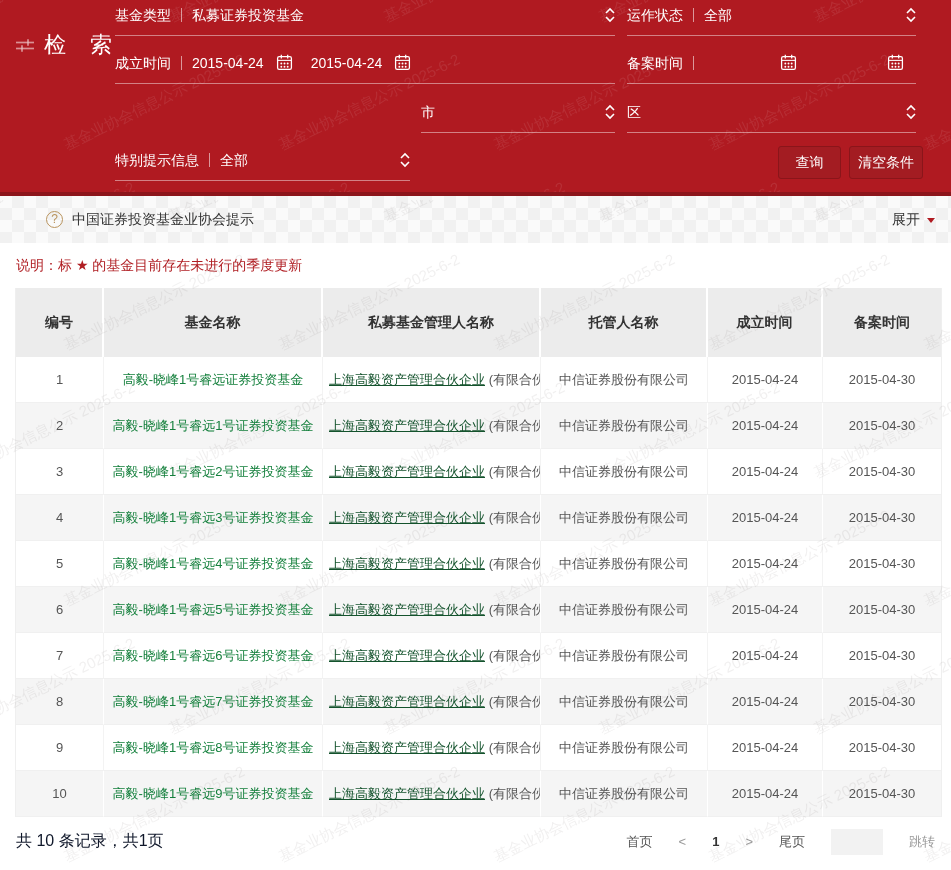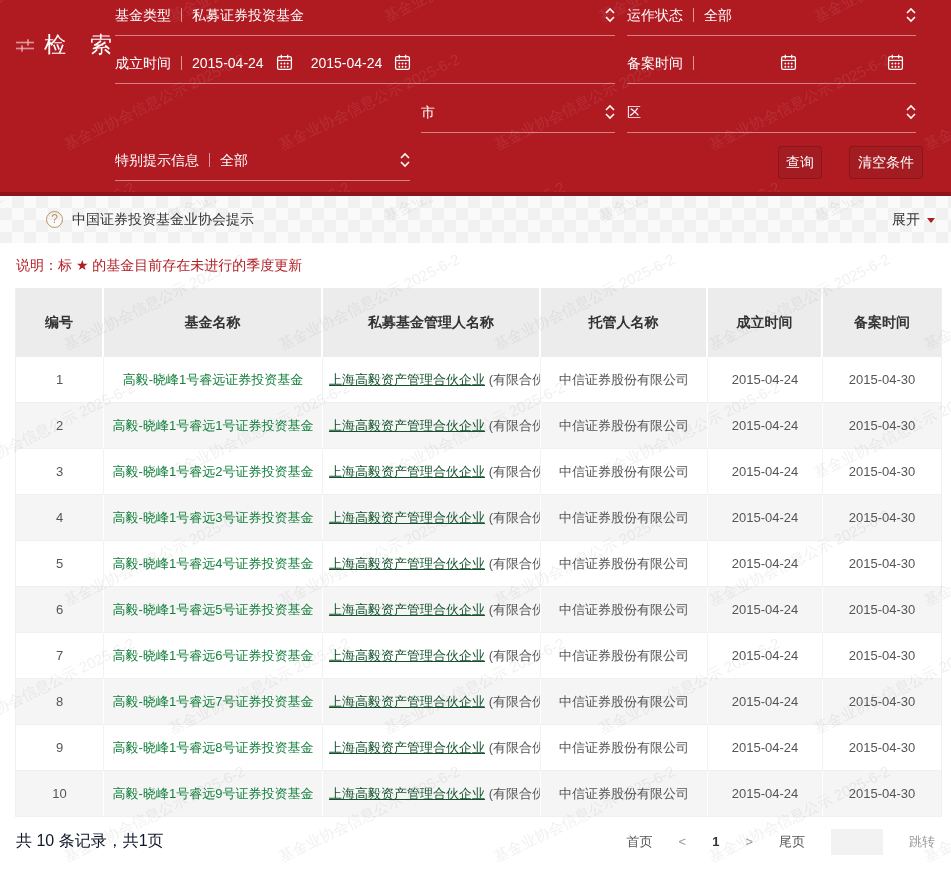--- a/index.html
+++ b/index.html
@@ -16,21 +16,21 @@
   .flabel { color:#fff; font-size:14px; white-space:nowrap; line-height:18px; }
   .fdiv { width:1px; height:14px; background:rgba(255,255,255,.55); margin:2px 10px 0 10px; flex:0 0 auto; }
   .fvalue { color:#fff; font-size:14px; white-space:nowrap; line-height:18px; }
   .spacer { flex:1; }
   .chev { margin-left:8px; margin-top:1px; display:inline-flex; flex:0 0 auto; }
   .cal { display:inline-flex; margin-top:0; flex:0 0 auto; }
   .ml12 { margin-left:12px; } .ml18 { margin-left:18px; }
   .ml76 { margin-left:76px; } .ml90 { margin-left:90px; }
 
   .btn { position:absolute; height:33px; background:#a31c22; border:1px solid #8a151a; border-radius:3px; color:#fff; font-size:14px; text-align:center; line-height:31px; cursor:pointer; z-index:3; font-family:inherit; }
-  .btn-query { left:778px; top:146px; width:44px; }
+  .btn-query { left:778px; top:146px; width:63px; }
   .btn-clear { left:849px; top:146px; width:74px; }
 
   
   .notice-bar { position:relative; width:951px; height:47px; display:flex; align-items:center; padding:0 16px;
     background-color:#fafafa;
     background-image:linear-gradient(45deg,#f1f1f1 25%,transparent 25%,transparent 75%,#f1f1f1 75%),
                      linear-gradient(45deg,#f1f1f1 25%,transparent 25%,transparent 75%,#f1f1f1 75%);
     background-size:24px 24px; background-position:0 0,12px 12px; }
   .help-icon { width:17px; height:17px; border:1px solid #b9945e; border-radius:50%; color:#b9945e; font-size:12px; line-height:15px; text-align:center; margin-left:30px; flex:0 0 auto; }
   .notice-title { margin-left:9px; color:#333; font-size:14px; }

